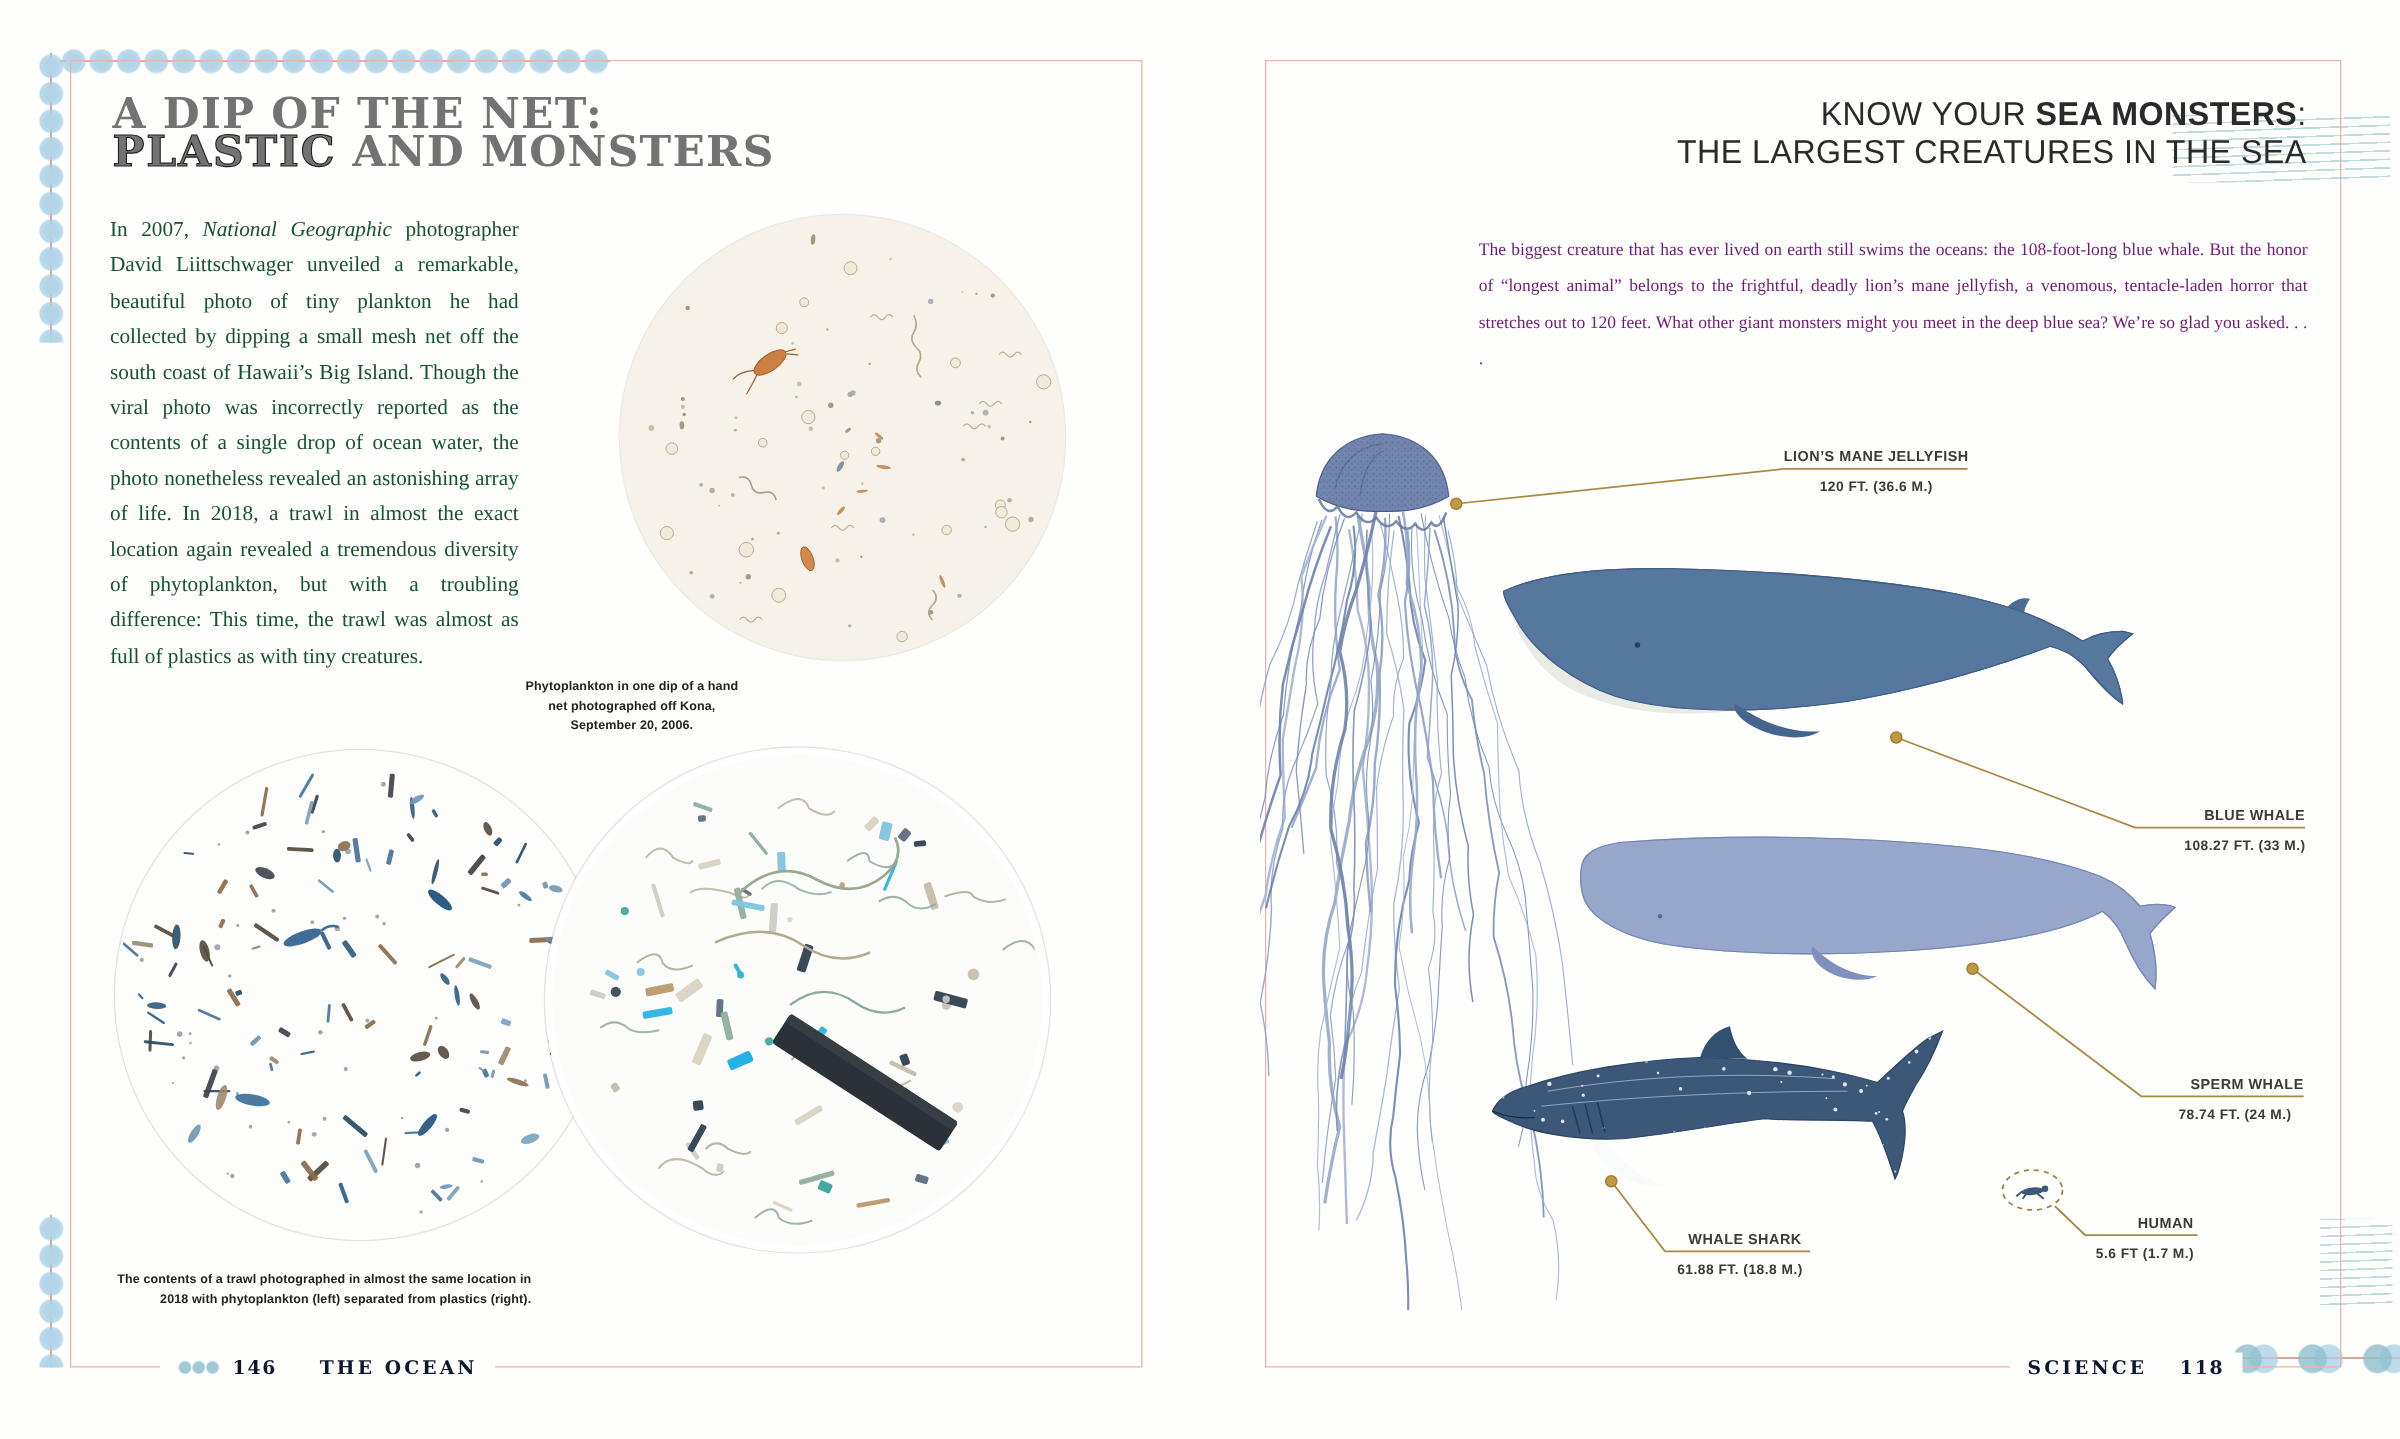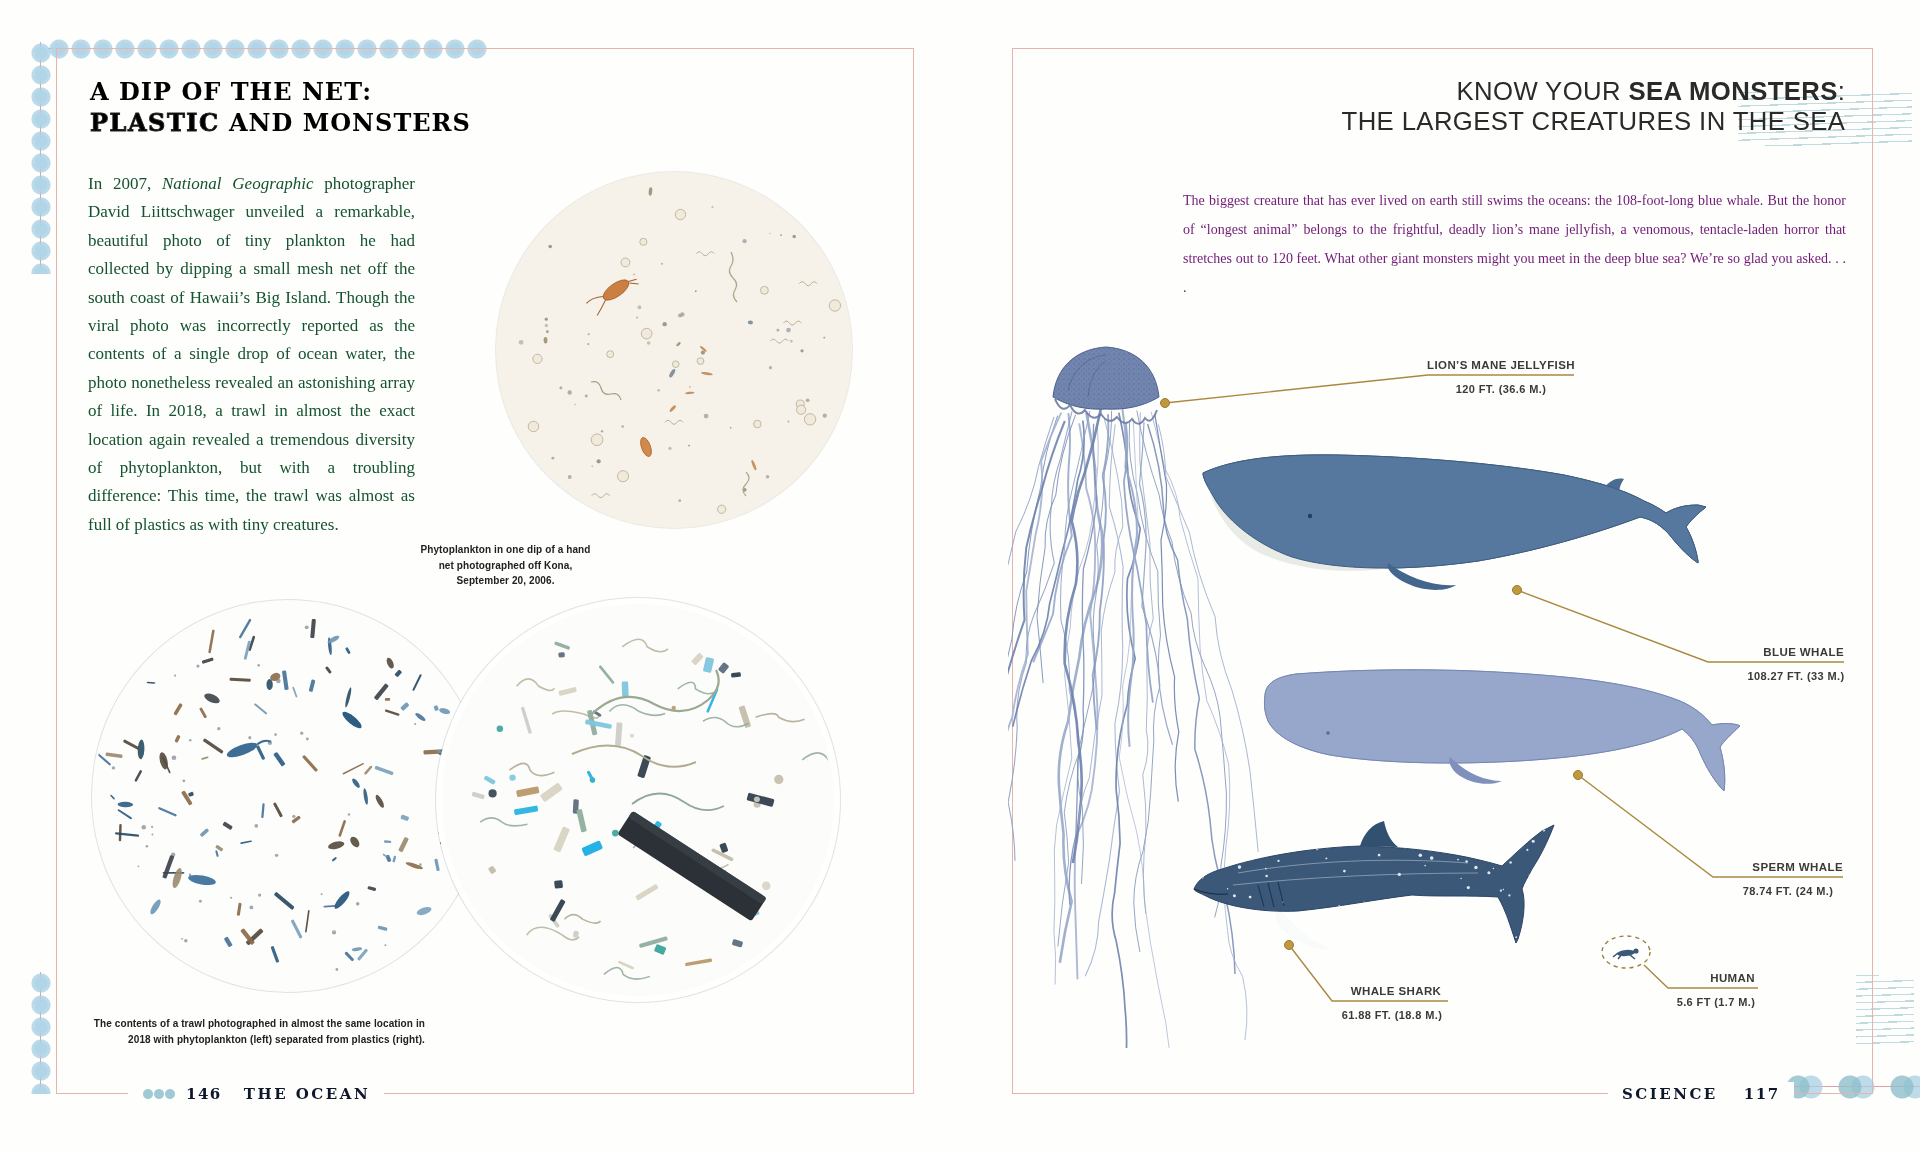--- a/index.html
+++ b/index.html
@@ -49,21 +49,21 @@
   #deco-left-top   { left:28px;  top:42px;  height:232px; }
   #deco-left-bot   { left:28px;  top:972px; height:122px; }
   #deco-tr-waves   { left:1738px; top:92px;  width:174px; height:54px; }
   #deco-right-edge { left:1856px; top:975px; width:58px;  height:72px; }
   #deco-bottom-right { left:1785px; top:1072px; width:135px; }
 
   
   #title-left {
     position:absolute; left:90px; top:76px;
     font-family:"DejaVu Serif", serif; font-weight:700;
-    font-size:24px; line-height:31px; letter-spacing:1px; color:#000000;
+    font-size:34px; line-height:31px; letter-spacing:1px; color:#737373;
   }
   #title-left .fat { font-weight:700; -webkit-text-stroke:0.9px #262223; letter-spacing:1.5px; }
   #body-left {
     position:absolute; left:88px; top:170px; width:327px;
     font-size:17px; line-height:28.4px; text-align:justify; color:#14532d;
   }
   #body-left i { font-style:italic; }
   .photo-circle { position:absolute; border-radius:50%; overflow:hidden; }
   #photo-plankton { left:496px; top:172px; width:356px; height:356px;
     background:#f6f2ea; box-shadow:0 0 0 1px rgba(90,80,60,0.12); }
@@ -80,21 +80,21 @@
 
   
   .footer {
     position:absolute; top:1082px; height:24px; display:flex; align-items:center;
     background:#fefefd; padding:0 14px; z-index:4;
     font-family:"DejaVu Serif", serif; font-weight:700; font-size:15px; color:#0f172a;
   }
   #footer-left { left:128px; }
   #footer-right { left:1608px; }
   .footer .pagenum { letter-spacing:1.5px; }
-  .footer .section { letter-spacing:2.5px; margin:0 0 0 22px; }
+  .footer .section { letter-spacing:2.5px; margin:0 0 0 34px; }
   #footer-right .section { margin:0 26px 0 0; }
   .wave-glyph {
     display:inline-block; width:34px; height:14px; margin-right:10px;
     background:radial-gradient(circle at 6px 7px, rgba(143,192,204,0.85) 4.5px, transparent 5.5px);
     background-size:11px 14px; background-repeat:repeat-x;
   }
 
   
   #title-right {
     position:absolute; right:75px; top:76px; text-align:right;
@@ -761,16 +761,16 @@
 
     <text x="388" y="662" text-anchor="middle">WHALE SHARK</text>
     <text x="384" y="686" text-anchor="middle" class="size-text">61.88 FT. (18.8 M.)</text>
 
     <text x="747" y="649" text-anchor="end">HUMAN</text>
     <text x="708" y="673" text-anchor="middle" class="size-text">5.6 FT (1.7 M.)</text>
   </svg>
 
   <div class="footer" id="footer-right">
     <span class="section">SCIENCE</span>
-    <span class="pagenum">117</span>
+    <span class="pagenum">118</span>
   </div>
 
 </div>
 
 </body></html>

